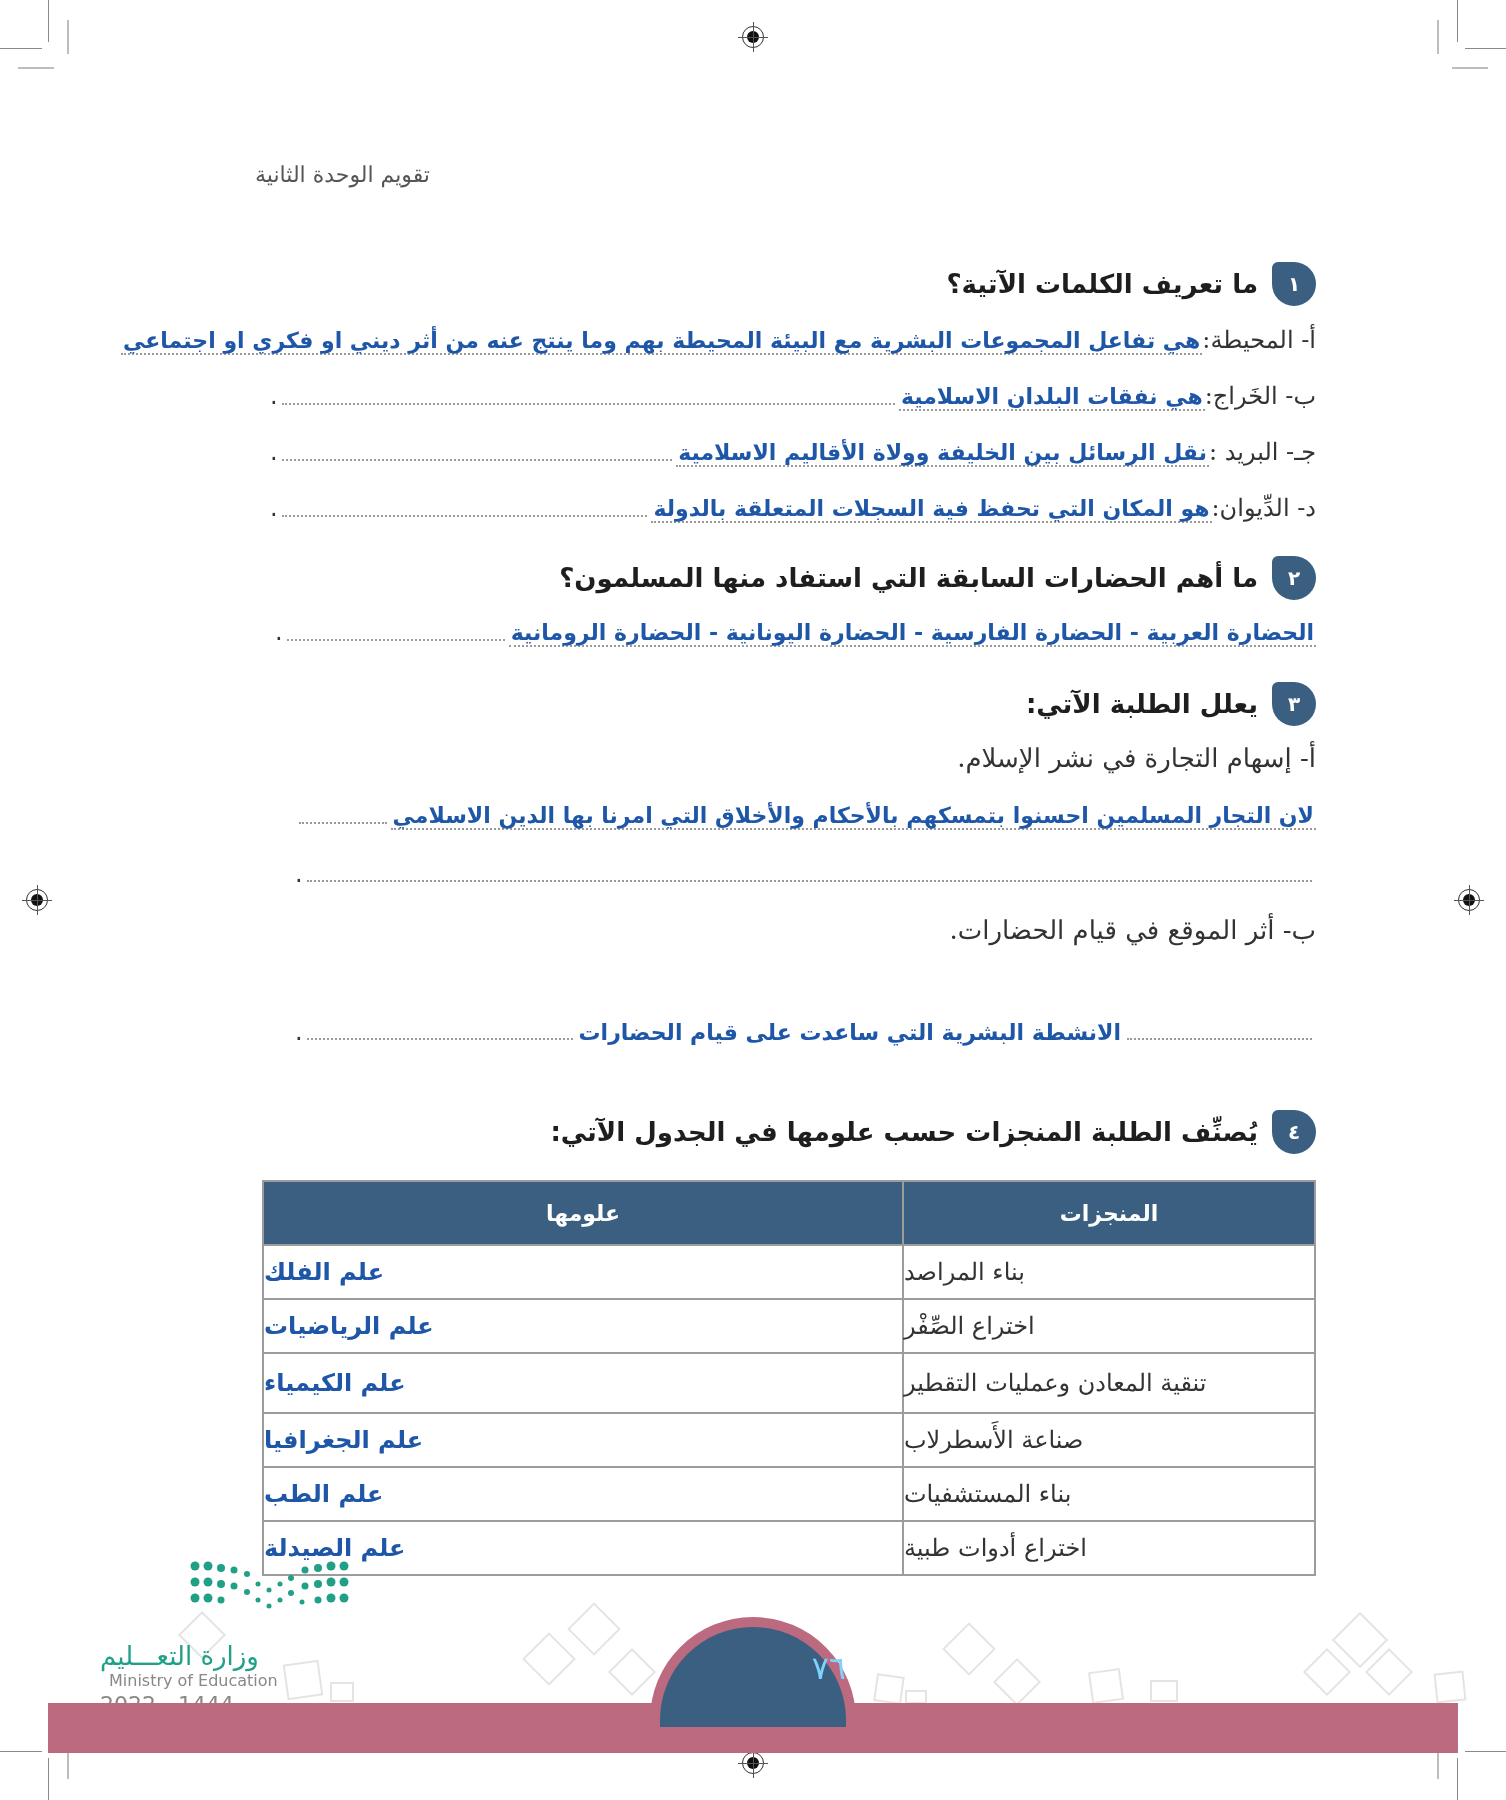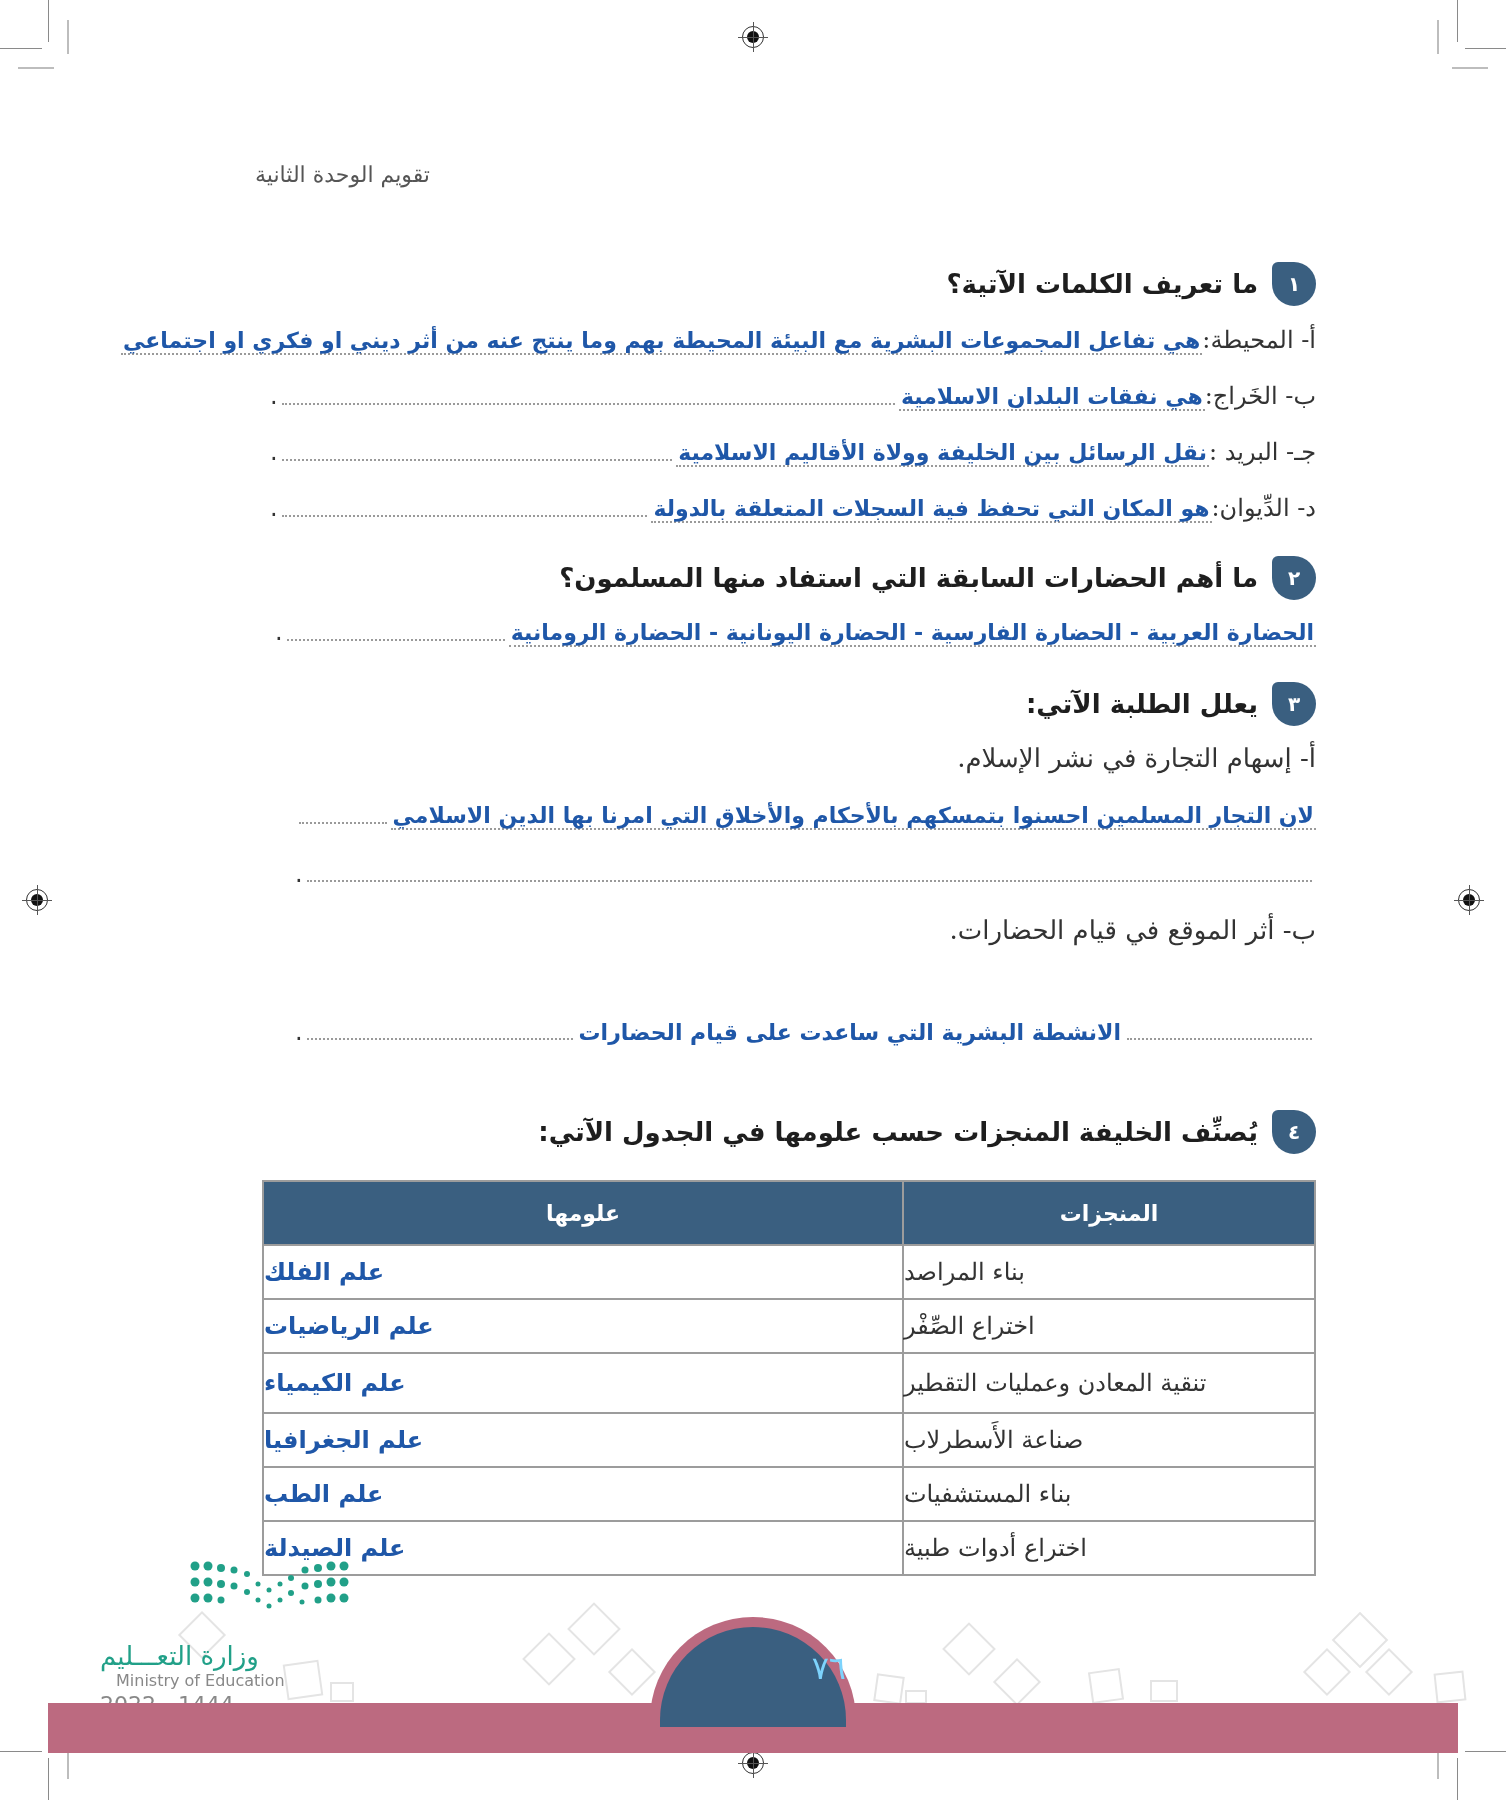--- a/index.html
+++ b/index.html
@@ -43,21 +43,21 @@
   .footer-bar { position: absolute; left: 48px; top: 1703px; width: 1410px; height: 50px; background: #bc6a80; }
   .page-dome { position: absolute; left: 650px; top: 1617px; width: 206px; height: 110px; background: #bc6a80; border-radius: 103px 103px 0 0; }
   .page-dome-inner { position: absolute; left: 660px; top: 1627px; width: 186px; height: 100px; background: #3a5f80; border-radius: 93px 93px 0 0;
                      color: #7dd3fc; font-size: 32px; font-family: "DejaVu Serif", serif; text-align: right; padding-top: 22px; }
 
   .deco-sq { position: absolute; border: 2px solid #e4e4e4; }
 
   .logo { position: absolute; left: 100px; top: 1560px; }
   .logo-dots { position: absolute; left: 85px; top: 0; width: 170px; height: 50px; }
   .logo-ar { position: absolute; left: 0; top: 75px; font-size: 26px; color: #21a088; white-space: nowrap; direction: rtl; margin-top: 6px; }
-  .logo-en { position: absolute; left: 16px; top: 111px; font-size: 16px; color: #888; white-space: nowrap; }
+  .logo-en { position: absolute; left: 9px; top: 111px; font-size: 16px; color: #888; white-space: nowrap; }
   .logo-year { position: absolute; left: 0; top: 132px; font-size: 22px; color: #888; white-space: nowrap; }
 </style>
 </head>
 <body>
 
 <div class="crop" style="left:48px;top:0;width:1px;height:42px;"></div>
 <div class="crop" style="left:0;top:48px;width:42px;height:1px;"></div>
 <div class="crop light" style="left:67px;top:20px;width:2px;height:34px;"></div>
 <div class="crop light" style="left:18px;top:67px;width:36px;height:2px;"></div>
 <div class="crop" style="left:1457px;top:0;width:1px;height:42px;"></div>
@@ -150,21 +150,21 @@
 
   <div class="line" style="top:1018px;left:295px;">
     <span class="dots" style="flex:0 0 185px;"></span>
     <span class="ans" style="border-bottom:none;">الانشطة البشرية التي ساعدت على قيام الحضارات</span>
     <span class="dots"></span>
     <span class="end">.</span>
   </div>
 
   <div class="q-head" style="top:1110px;">
     <span class="q-badge">٤</span>
-    <span class="q-text">يُصنِّف الخليفة المنجزات حسب علومها في الجدول الآتي:</span>
+    <span class="q-text">يُصنِّف الطلبة المنجزات حسب علومها في الجدول الآتي:</span>
   </div>
 
   <table class="ach">
     <thead>
       <tr>
         <th>المنجزات</th>
         <th>علومها</th>
       </tr>
     </thead>
     <tbody>

